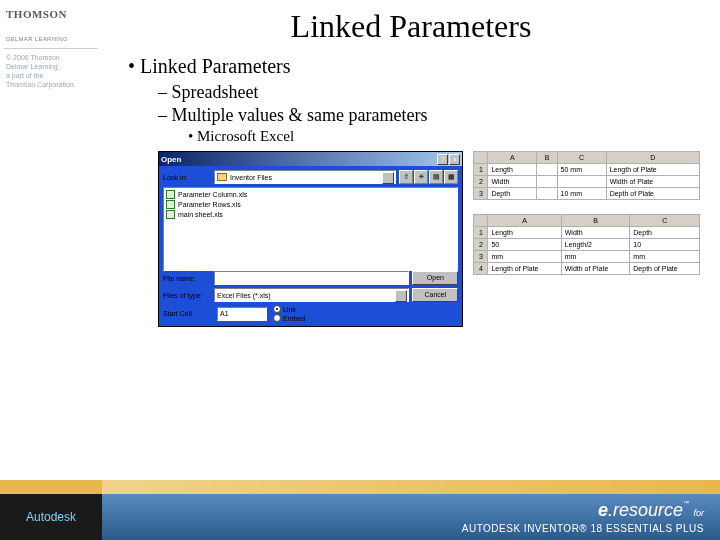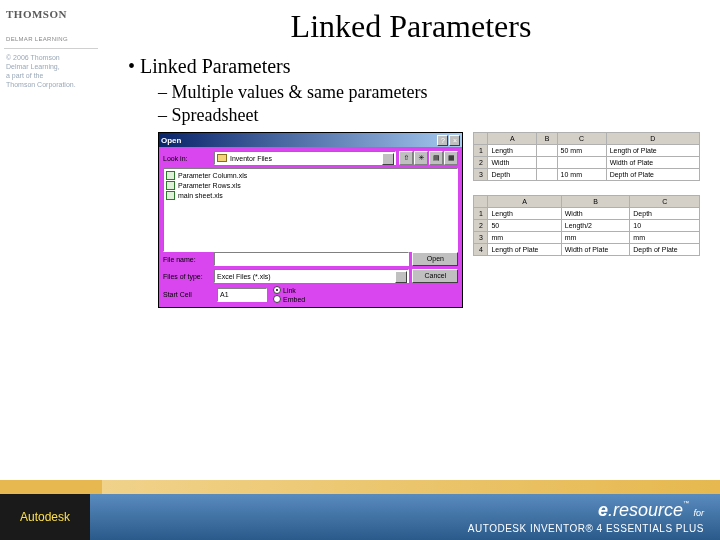--- a/index.html
+++ b/index.html
@@ -11,21 +11,21 @@
   .brand-divider { height: 1px; background: #d0d0d0; margin: 2px 4px 4px; }
   .copyright { font-family: Arial, sans-serif; font-size: 7px; color: #9aa8b8; line-height: 1.3; padding: 0 6px; }
   .content { position: absolute; left: 102px; top: 0; right: 0; bottom: 60px; padding: 8px 20px 0 20px; }
   .slide-title { font-size: 32px; font-weight: normal; text-align: center; margin-bottom: 10px; }
   .b1 { font-size: 20px; margin-left: 6px; margin-bottom: 4px; }
   .b2 { font-size: 18px; margin-left: 36px; margin-bottom: 2px; }
   .b3 { font-size: 15px; margin-left: 66px; margin-bottom: 4px; }
   .bullet::before { content: "• "; }
   .dash::before { content: "– "; }
   .figures { display: flex; gap: 10px; margin-top: 6px; margin-left: 36px; }
-  .dialog { width: 310px; background: #d946ef; border: 1px solid #000; font-family: "MS Sans Serif", Arial, sans-serif; font-size: 8px; color: #000; }
+  .dialog { width: 310px; background: #1d4ed8; border: 1px solid #000; font-family: "MS Sans Serif", Arial, sans-serif; font-size: 8px; color: #000; }
   .titlebar { background: linear-gradient(to right, #0a246a, #a6caf0); color: #fff; height: 14px; display: flex; align-items: center; padding: 0 2px; justify-content: space-between; }
   .titlebar-text { font-weight: bold; font-size: 8px; }
   .tb-btns { display: flex; gap: 1px; }
   .tb-btn { width: 11px; height: 11px; background: #c0c0c0; border: 1px solid #fff; border-right-color: #404040; border-bottom-color: #404040; font-size: 7px; line-height: 9px; text-align: center; font-family: Arial; }
   .dlg-body { padding: 4px; }
   .dlg-row { display: flex; align-items: center; margin-bottom: 3px; gap: 3px; }
   .dlg-label { width: 48px; font-size: 7px; }
   .dropdown { flex: 1; height: 14px; background: #fff; border: 1px solid #808080; border-right-color:#fff; border-bottom-color:#fff; display: flex; align-items: center; padding: 0 2px; font-size: 7px; position: relative; }
   .dropdown::after { content: ""; position: absolute; right: 1px; top: 1px; width: 10px; height: 10px; background: #c0c0c0; border: 1px solid #fff; border-right-color:#404040; border-bottom-color:#404040; }
   .icon-folder { width: 10px; height: 8px; background: #f4d47a; border: 1px solid #8a6d1a; margin-right: 3px; display: inline-block; }
@@ -44,21 +44,21 @@
   .sheets { width: 230px; display:flex; flex-direction:column; gap: 14px; font-family: Arial, sans-serif; font-size: 8px; }
   table.xl { border-collapse: collapse; width: 100%; }
   table.xl td, table.xl th { border: 1px solid #b0b0b0; padding: 1px 3px; height: 12px; font-size: 7px; text-align: left; font-weight: normal; }
   table.xl .hdr { background: #d4d0c8; text-align: center; color:#000; }
   table.xl .rowhdr { background: #d4d0c8; text-align: center; width: 14px; }
   .footer { position: absolute; left: 0; bottom: 0; width: 720px; height: 60px; }
   .footer-top { height: 14px; display:flex; }
   .ft-seg1 { width:102px; background:#e6b84f; }
   .ft-seg2 { flex:1; background: linear-gradient(to right, #f0d28a, #e6b84f); }
   .footer-bottom { height: 46px; display:flex; }
-  .fb-left { width: 90px; background: #1a1a1a; color:#fde047; display:flex; align-items:center; justify-content:center; font-family: Arial; font-size: 12px; }
+  .fb-left { width: 102px; background: #1a1a1a; color:#7dd3fc; display:flex; align-items:center; justify-content:center; font-family: Arial; font-size: 12px; }
   .fb-right { flex:1; background: linear-gradient(to bottom, #5a8bbf, #2a5a8a); color:#fff; display:flex; align-items:center; justify-content:flex-end; padding-right: 16px; font-family: Arial; }
   .eresource { font-style: italic; font-size: 18px; }
   .eresource .e { font-weight: bold; font-style: italic; }
   .prodline { font-size: 10px; letter-spacing: 0.5px; margin-top:2px; text-align:right; }
   .tm { font-size: 6px; vertical-align: top; }
   .fb-stack { display:flex; flex-direction:column; align-items:flex-end; }
   .small-for { font-size:9px; font-style:italic; margin-left:0; }
   .star { color:#fff; font-size:8px; margin-right:2px; }
 </style>
 </head>
@@ -75,22 +75,23 @@
     <div>© 2006 Thomson</div>
     <div>Delmar Learning,</div>
     <div>a part of the</div>
     <div>Thomson Corporation.</div>
   </div>
 </div>
 
 <div class="content">
   <div class="slide-title">Linked Parameters</div>
   <div class="b1 bullet"><span>Linked Parameters</span></div>
+  <div class="b2 dash"><span>Spreadsheet</span></div>
   <div class="b2 dash"><span>Multiple values &amp; same parameters</span></div>
-  <div class="b2 dash"><span>Spreadsheet</span></div>
+  <div class="b3 bullet"><span>Microsoft Excel</span></div>
 
   <div class="figures">
 
     <div class="dialog">
       <div class="titlebar">
         <span class="titlebar-text">Open</span>
         <div class="tb-btns">
           <div class="tb-btn">?</div>
           <div class="tb-btn">×</div>
         </div>
@@ -234,17 +235,17 @@
     <div class="ft-seg2"></div>
   </div>
   <div class="footer-bottom">
     <div class="fb-left">Autodesk</div>
     <div class="fb-right">
       <div class="fb-stack">
         <div>
           <span class="eresource"><span class="e">e</span>.resource</span><span class="tm">™</span>
           <span class="small-for">for</span>
         </div>
-        <div class="prodline">AUTODESK INVENTOR® 4 ESSENTIALS PLUS</div>
+        <div class="prodline">AUTODESK INVENTOR® 18 ESSENTIALS PLUS</div>
       </div>
     </div>
   </div>
 </div>
 
 </body></html>

